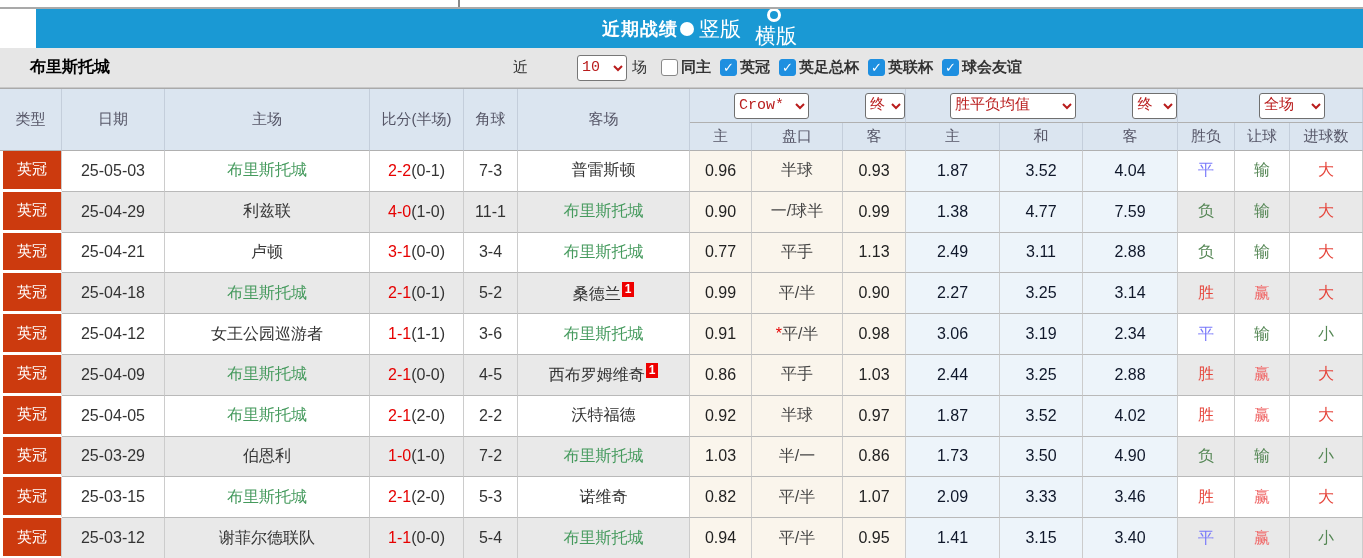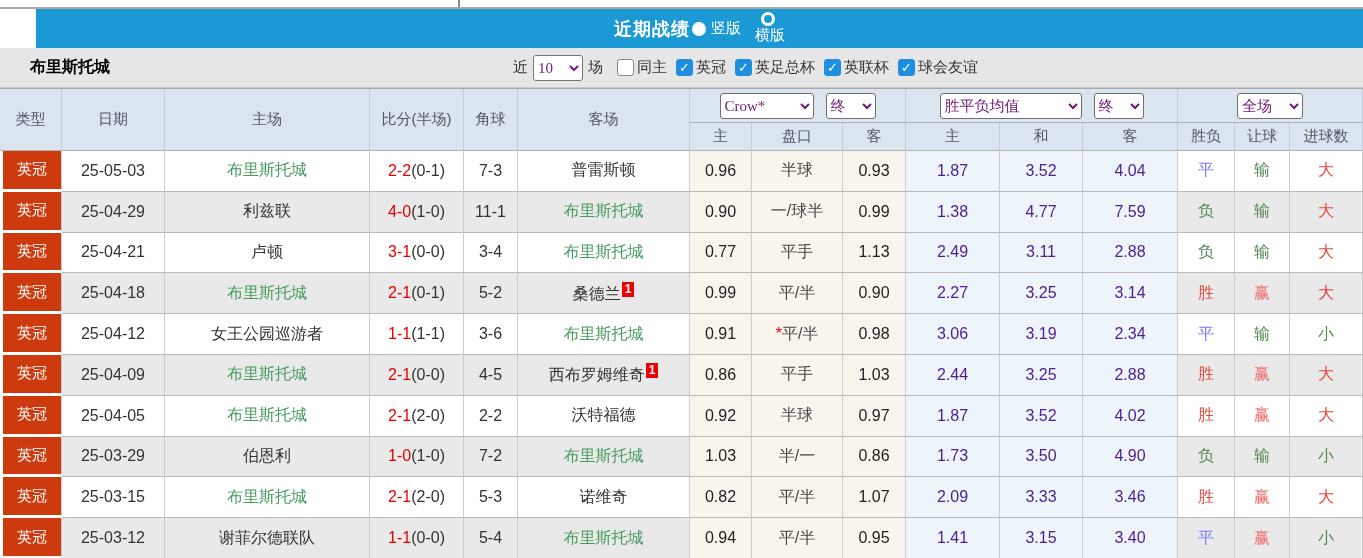--- a/index.html
+++ b/index.html
@@ -11,60 +11,60 @@
   .top-strip .tick { position:absolute; left:458px; top:0; width:2px; height:7px; background:#8a8a8a; }
 
   
   .title-bar { height:39px; background:#1a99d4; color:#fff; display:flex;
                align-items:center; justify-content:center;margin-left:36px; }
   .title-text { font-size:18px; font-weight:bold; letter-spacing:1px; }
   .radio-item { display:inline-flex; align-items:center; cursor:pointer; margin-left:2px; }
   .radio-dot { width:14px; height:14px; border-radius:50%; background:#fff; margin-right:5px; }
   .radio-dot.unsel { background:transparent; border:3px solid #fff; }
   .radio-item + .radio-item { margin-left:14px;flex-direction:column; }
-  .radio-label { font-size:15px;font-family:Liberation Mono, monospace; }
+  .radio-label { font-size:21px;font-family:Liberation Mono, monospace; }
 
   
   .filter-bar { height:40px; background:#e6e6e6; border-bottom:1px solid #c8c8c8;
                 position:relative; display:flex; align-items:center; color:#222; }
   .team-name { margin-left:30px; font-size:16px; font-weight:bold; color:#000; }
   .filter-controls { position:absolute; left:508px; display:flex; align-items:center; font-size:15px; }
   .filter-controls .lbl { margin:0 5px; color:#333; }
   .match-count { width:50px; height:26px; font-size:15px; background:#fff;
                  border:1px solid #777; border-radius:3px; }
   .cb { display:inline-flex; align-items:center; margin-left:9px; cursor:pointer; }
   .cb-box { width:17px; height:17px; border-radius:3px; background:#fff; border:1px solid #888;
             display:inline-flex; align-items:center; justify-content:center; margin-right:3px; }
   .cb-box.checked { background:#1e8fe0; border-color:#1e8fe0; }
   .cb-box.checked::after { content:"✓"; color:#fff; font-size:13px; font-weight:bold; line-height:1; }
-  .cb-label { color:#333; }
+  .cb-label { color:#333;font-weight:bold; }
 
   
   table { width:1363px; border-collapse:separate; border-spacing:0; table-layout:fixed;
           border-top:1px solid #aaa; }
   th, td { box-sizing:border-box; text-align:center; vertical-align:middle; overflow:hidden; }
   thead th { background:#dbe5f0; color:#556; font-weight:normal; font-size:15px;
              border-right:1px solid #c4cedb; border-bottom:1px solid #b0b0b0; }
   tr.hrow1 th { height:34px; }
   tr.hrow2 th { height:28px; }
   .selwrap { display:flex; align-items:flex-start; justify-content:center; gap:12px; }
   select { background:#fff; border:1px solid #6f6f6f; border-radius:3px; height:26px;
-           font-size:15px; color:#701a75; font-family:Liberation Serif, serif; }
+           font-size:15px; color:#b91c1c; font-family:Liberation Mono, monospace;margin-left:44px; }
   .sel-odds-source { width:94px; } .sel-time { width:50px; }
   .sel-avg-source { width:142px; } .sel-scope { width:66px; }
 
   tbody tr { height:40.8px; }
   tbody td { font-size:16px; color:#333; border-right:1px solid #ccc; border-bottom:1px solid #b9b9b9; }
   tbody td.league { background:#cc3a0e; color:#fff; font-size:15px;
                     border-left:3px solid #fff; border-bottom:3px solid #fff; }
   tr.even td.alt { background:#e9e9e9; }
   tr.odd  td.alt { background:#ffffff;margin-left:48px; }
   td.odds { background:#faf5ec; color:#222; }
   td.line { color:#444; }
-  td.avg  { background:#edf4fa; color:#4c1d95; }
+  td.avg  { background:#edf4fa; color:#0f172a; }
   .name { color:#333; cursor:pointer; }
   .name.focus { color:#459a5d; }
   .ft { color:#e60000; }
   .ht { color:#333; }
   .star { color:#e60000; }
   .badge { display:inline-block; background:#ee0000; color:#fff; font-size:12px; font-weight:bold;
            line-height:15px; padding:0 3px; vertical-align:super; margin-left:1px; }
   .c-red { color:#e6463c; } .c-red-light { color:#f06d6d; }
   .c-blue { color:#7878fa; } .c-green { color:#558755; }
 </style>

